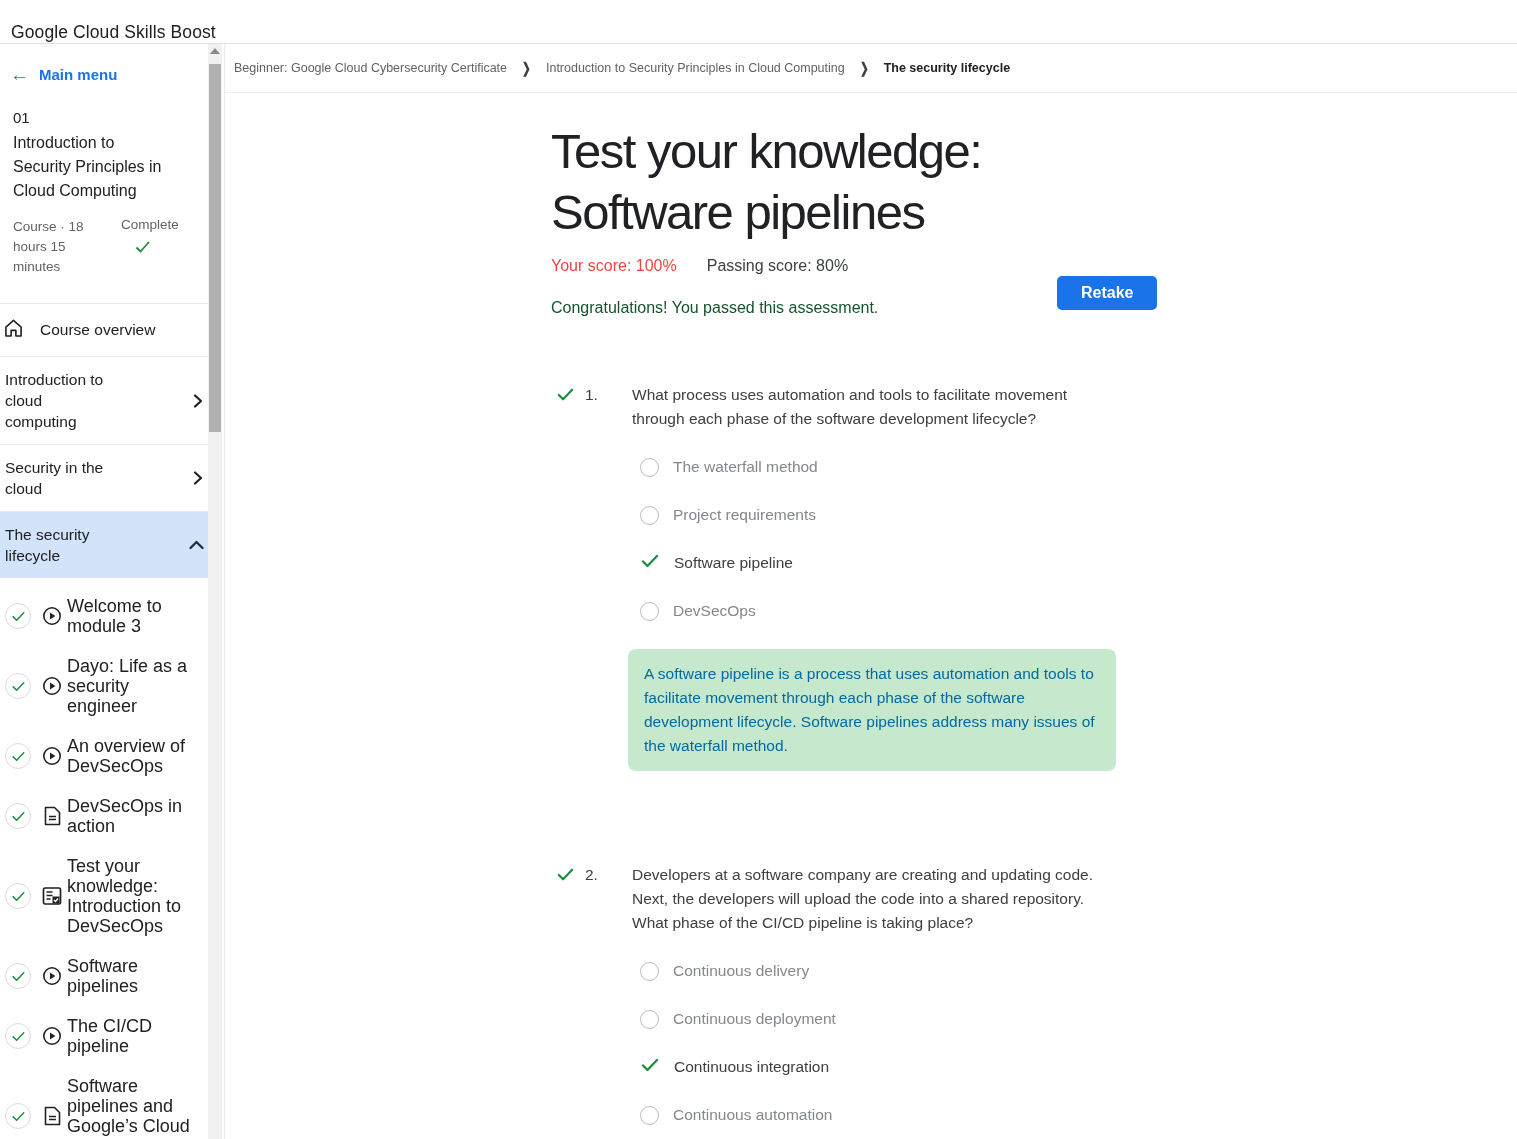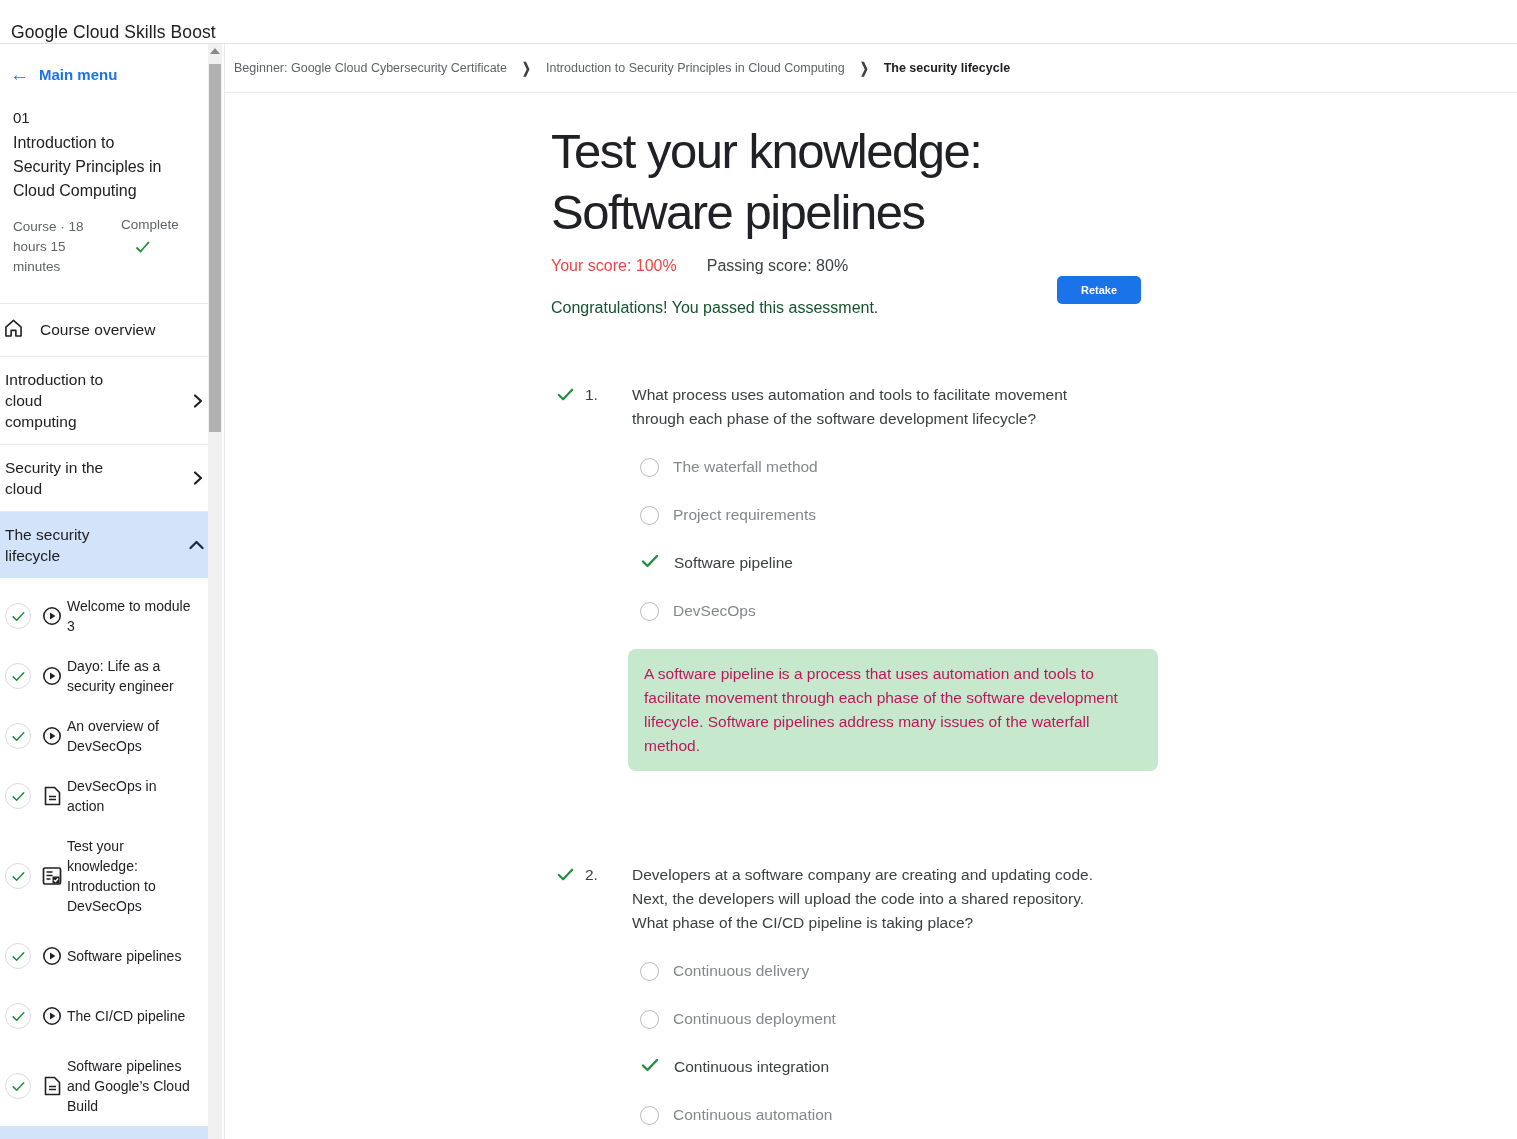--- a/index.html
+++ b/index.html
@@ -41,54 +41,54 @@
   .module-label { width:112px; font-size:15.5px; line-height:21px; color:#202124; }
   .module.active { background:#d3e3fa; border-bottom:none; }
   .chev svg { display:block; }
 
   .lessons { padding-top:8px; }
   .lesson { display:flex; align-items:center; padding:10px 0 10px 5px; min-height:60px; cursor:pointer; }
   .lesson.active { background:#d3e3fa; }
   .check-circle { flex:0 0 26px; width:26px; height:26px; border-radius:50%; background:#fff;
                   border:1px solid #dadce0; display:flex; align-items:center; justify-content:center; }
   .lesson-type { flex:0 0 20px; margin-left:11px; display:flex; align-items:center; justify-content:center; }
-  .lesson-label { margin-left:5px; width:124px; font-size:14px; line-height:20px; color:#202124; }
+  .lesson-label { margin-left:5px; width:124px; font-size:18px; line-height:20px; color:#202124; }
 
   
   .main { position:absolute; top:44px; left:225px; right:0; bottom:0; background:#fff; }
   .breadcrumb { height:49px; display:flex; align-items:center; padding-left:9px; border-bottom:1px solid #e8eaed;
                 font-size:12.5px; color:#5f6368; }
   .crumb { cursor:pointer; }
   .crumb.last { color:#202124; font-weight:bold; cursor:default; }
   .crumb-sep { margin:0 14px; color:#3c4043; font-size:13px; font-weight:bold; transform:scale(.8,1.1); display:inline-block; }
 
   .content { position:relative; margin-left:326px; width:600px; }
   .quiz-title { margin-top:28px; font-size:49px; line-height:61px; letter-spacing:-1.5px; color:#202124; width:560px; }
   .score-row { display:flex; gap:30px; margin-top:14px; font-size:16px; }
   .your-score { color:#ef4444; }
   .passing-score { color:#3c4043; }
   .retake-btn { position:absolute; top:155px; left:506px; background:#1a73e8; color:#fff; border:none;
-                font-family:"Liberation Sans", sans-serif; font-size:11px; font-weight:bold;
+                font-family:"Liberation Sans", sans-serif; font-size:16px; font-weight:bold;
                 padding:8px 24px; border-radius:5px; cursor:pointer; }
   .congrats { margin-top:24px; font-size:16px; color:#14532d; }
 
   .question { margin-top:66px; }
   .question + .question { margin-top:92px; }
   .q-head { display:flex; align-items:flex-start; }
   .q-check { flex:0 0 20px; margin:2px 0 0 5px; }
   .q-num { flex:0 0 47px; margin-left:9px; font-size:15.5px; color:#3c4043; line-height:24px; }
   .q-text { width:478px; font-size:15.5px; line-height:24px; color:#3c4043; }
   .q-options { margin-top:26px; }
   .option { display:flex; align-items:center; margin-bottom:28px; padding-left:89px; height:20px; }
   .radio { width:19px; height:19px; border-radius:50%; border:1.6px solid #b8bcc0; background:#fff; flex:0 0 19px; }
   .opt-check { flex:0 0 20px; }
   .opt-label { margin-left:14px; font-size:15.5px; color:#83888d; }
   .option.selected .opt-label { color:#3c4043; }
-  .explanation { margin:19px 0 0 77px; width:530px; background:#c6e8cd; border-radius:8px;
-                 padding:13px 16px; font-size:15.5px; line-height:24px; color:#be185d; }
+  .explanation { margin:19px 0 0 77px; width:488px; background:#c6e8cd; border-radius:8px;
+                 padding:13px 16px; font-size:15.5px; line-height:24px; color:#0369a1; }
   .explanation:empty { padding:0; min-height:44px; }
 </style>
 </head>
 <body>
 
 <div class="stage">
 
   <div class="app-header">
     <span class="brand">Google Cloud Skills Boost</span>
   </div>

